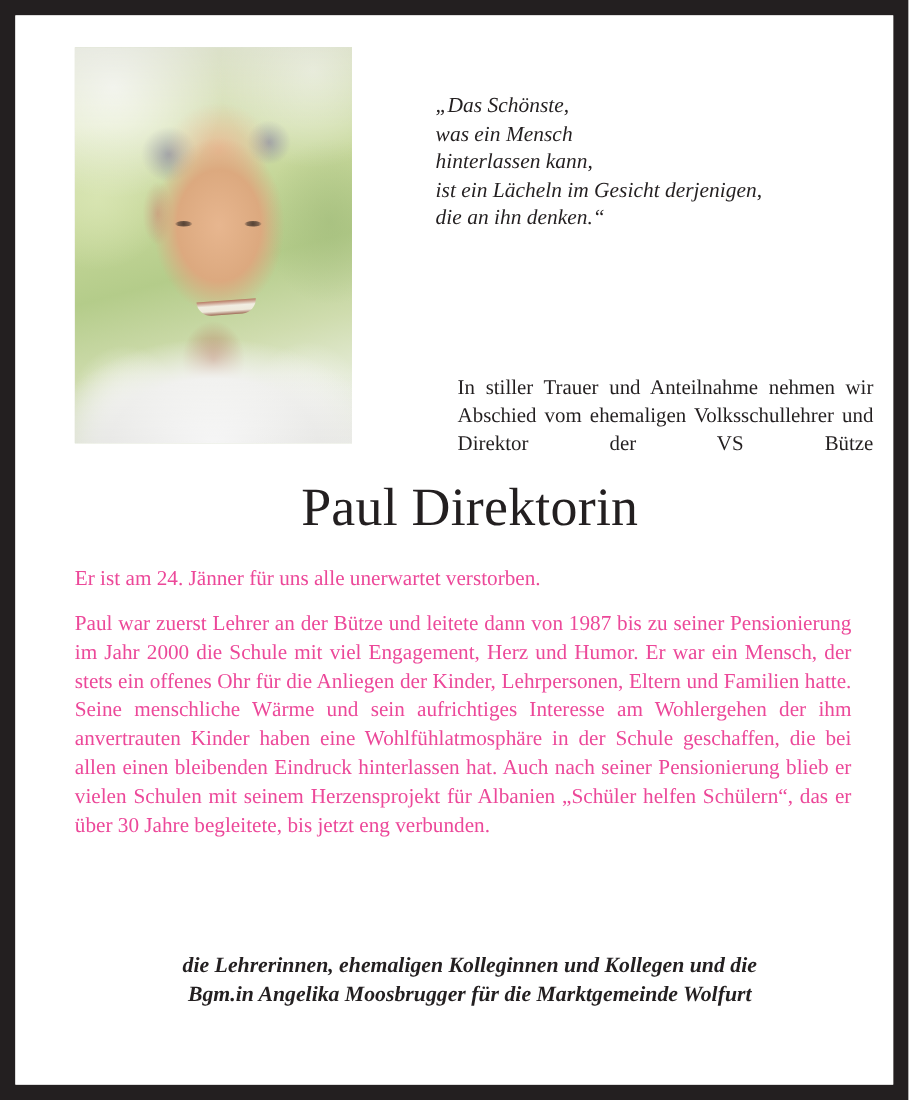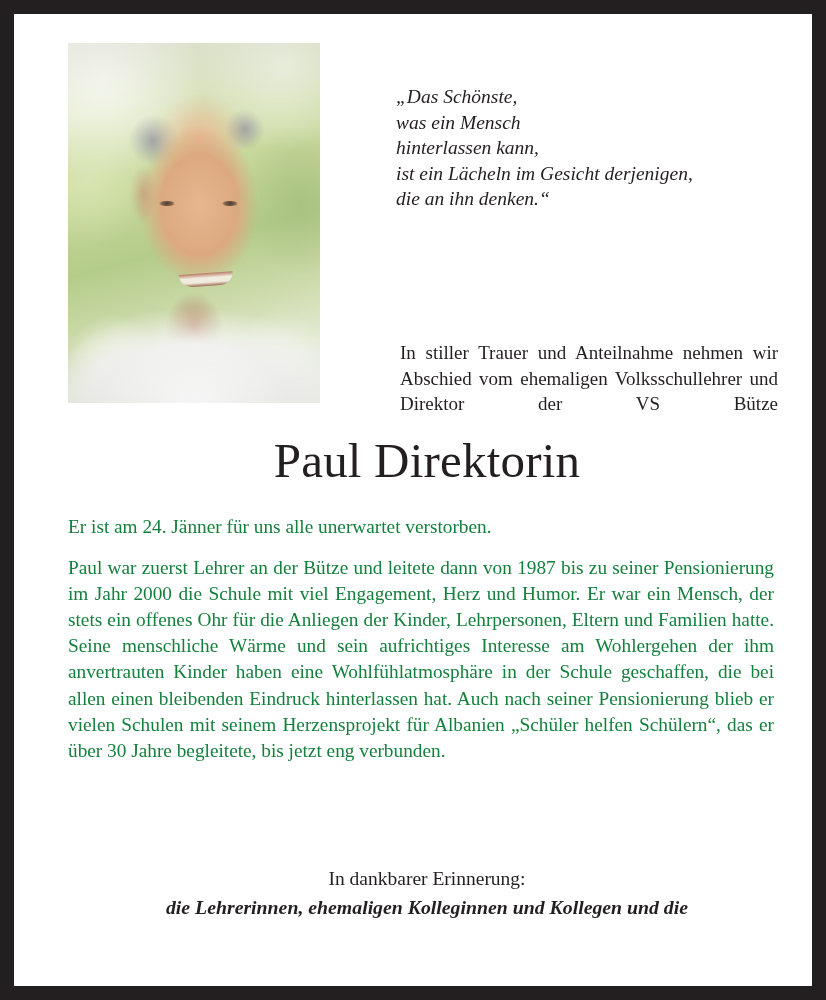--- a/index.html
+++ b/index.html
@@ -117,21 +117,21 @@
     width: 372px;
     font-style: italic;
     font-size: 19.5px;
     line-height: 25.5px;
     color: #231f20;
     white-space: pre-line;
   }
 
   .intro {
     position: absolute;
-    left: 386px;
+    left: 402px;
     top: 326px;
     width: 378px;
     font-size: 19px;
     line-height: 25.5px;
     text-align: justify;
     text-justify: inter-word;
     color: #231f20;
   }
   .intro::after {
     content: "";
@@ -159,21 +159,21 @@
     top: 500px;
     width: 706px;
   }
   .body-copy p {
     margin: 0 0 15px 0;
     font-size: 19.3px;
     line-height: 26.1px;
     text-align: justify;
     text-justify: inter-word;
     hyphens: auto;
-    color: #15803d;
+    color: #ec4899;
   }
 
   
   .closing {
     position: absolute;
     left: 54px;
     top: 852px;
     width: 718px;
     text-align: center;
   }
@@ -219,20 +219,20 @@
     </div>
 
     <div class="name">Paul Direktorin</div>
 
     <div class="body-copy">
       <p>Er ist am 24. Jänner für uns alle unerwartet verstorben.</p>
       <p>Paul war zuerst Lehrer an der Bütze und leitete dann von 1987 bis zu seiner Pensionierung im Jahr 2000 die Schule mit viel Engagement, Herz und Humor. Er war ein Mensch, der stets ein offenes Ohr für die Anliegen der Kinder, Lehrpersonen, Eltern und Familien hatte. Seine menschliche Wärme und sein aufrichtiges Interesse am Wohlergehen der ihm anvertrauten Kinder haben eine Wohlfühlatmosphäre in der Schule geschaffen, die bei allen einen bleibenden Eindruck hinterlassen hat. Auch nach seiner Pensionierung blieb er vielen Schulen mit seinem Herzensprojekt für Albanien „Schüler helfen Schülern“, das er über 30 Jahre begleitete, bis jetzt eng verbunden.</p>
     </div>
 
     <div class="closing">
-      <div class="thanks">In dankbarer Erinnerung:</div>
       <div class="signers">
         <div>die Lehrerinnen, ehemaligen Kolleginnen und Kollegen und die</div>
+        <div>Bgm.in Angelika Moosbrugger für die Marktgemeinde Wolfurt</div>
       </div>
     </div>
 
   </div>
 </div>
 
 </body></html>

